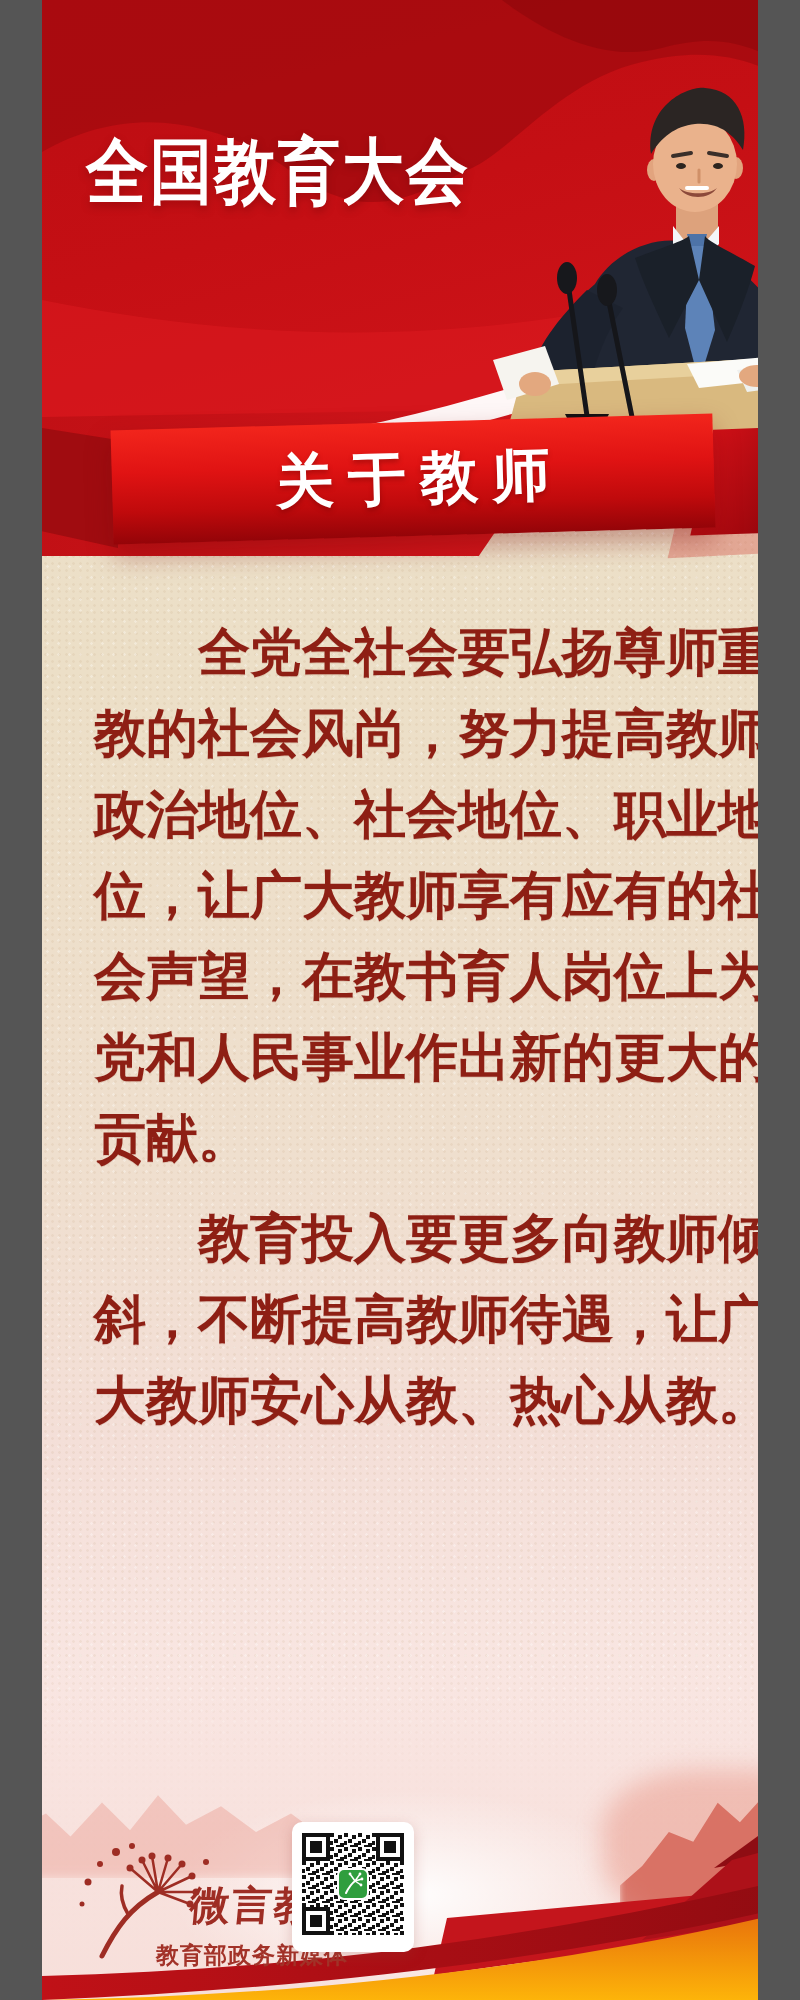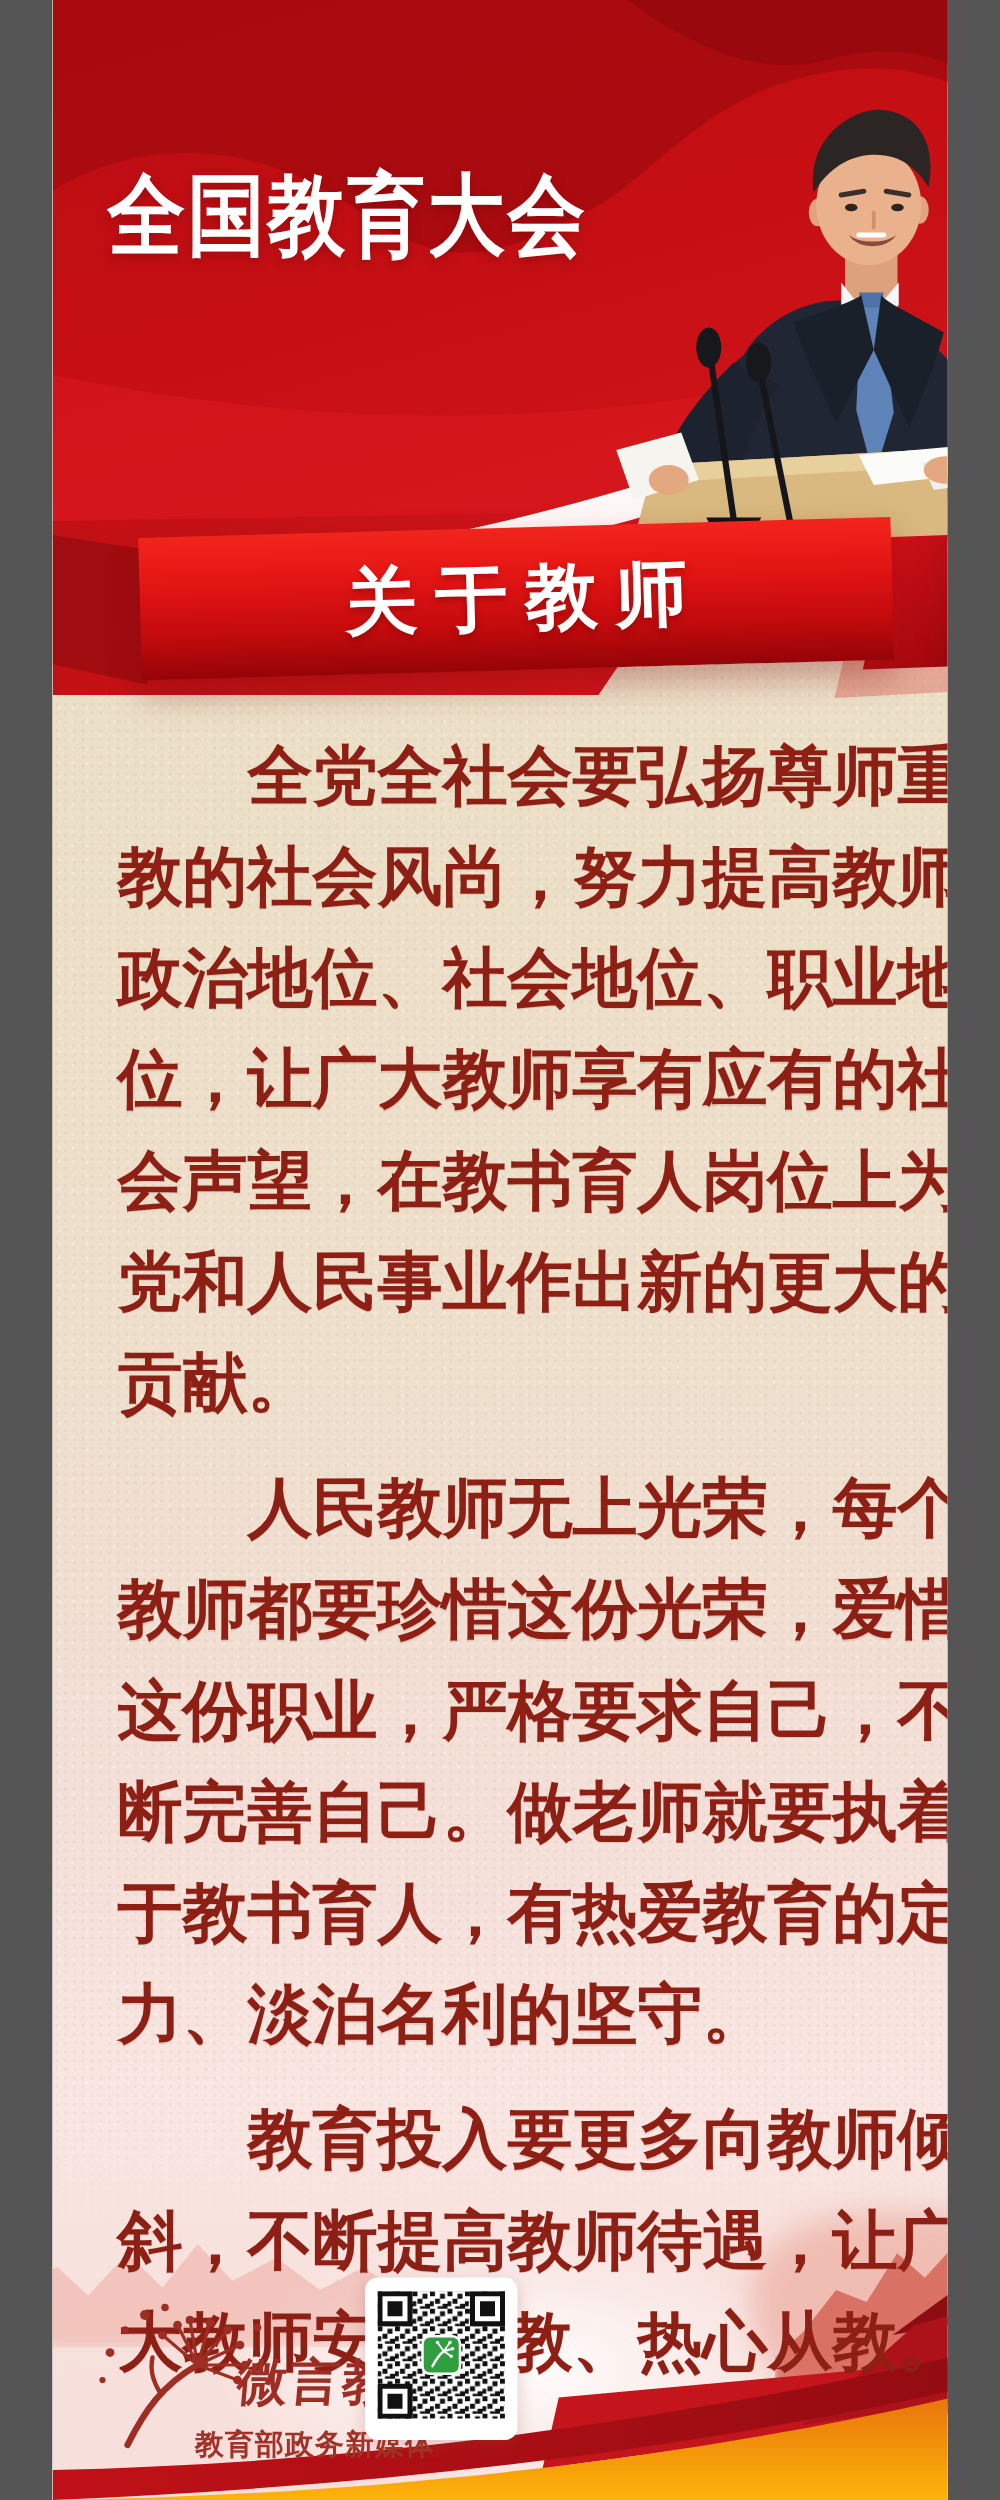--- a/index.html
+++ b/index.html
@@ -52,21 +52,21 @@
     background:linear-gradient(180deg,#f2251c 0%,#e01313 38%,#c00a0c 72%,#940408 100%);
     box-shadow:0 12px 26px rgba(120,10,10,.35);
     display:flex;align-items:center;justify-content:center;
   }
   .ribbon-text{
     font-size:58px;font-weight:900;color:#fff;letter-spacing:14px;padding-left:14px;
     text-shadow:0 3px 5px rgba(100,0,0,.4);white-space:nowrap;
   }
   
   .quote{
-    position:absolute;left:52px;top:581px;width:700px;z-index:5;
+    position:absolute;left:52px;top:612px;width:700px;z-index:5;
     color:#8e1f14;font-size:52px;line-height:81px;font-weight:600;
     text-shadow:0 1px 0 rgba(120,40,20,.12);
   }
   .quote p{margin:0 0 19px 0;text-indent:2em;}
   
   .footer-bg{
     position:absolute;left:0;top:1660px;width:800px;height:340px;z-index:1;
     background:linear-gradient(180deg,rgba(247,224,219,0) 0%,rgba(248,226,222,.85) 34%,#f7dfda 100%);
   }
   .cloud{
@@ -173,21 +173,20 @@
   </svg>
 
   <div class="ribbon-echo"></div>
   <div class="ribbon-foldR"></div>
   <div class="ribbon">
     <span class="ribbon-text">关于教师</span>
   </div>
 
   <div class="quote">
     <p>全党全社会要弘扬尊师重教的社会风尚，努力提高教师政治地位、社会地位、职业地位，让广大教师享有应有的社会声望，在教书育人岗位上为党和人民事业作出新的更大的贡献。</p>
-    <p>人民教师无上光荣，每个教师都要珍惜这份光荣，爱惜这份职业，严格要求自己，不断完善自己。做老师就要执着于教书育人，有热爱教育的定力、淡泊名利的坚守。</p>
     <p>教育投入要更多向教师倾斜，不断提高教师待遇，让广大教师安心从教、热心从教。</p>
   </div>
 
   <div class="footer-bg"></div>
   <div class="cloud"></div>
   <div class="trees-left"></div>
   <div class="mountains-right-soft"></div>
   <div class="mountains-right"></div>
 
   <svg class="bottom-ribbons" viewBox="0 0 800 210">

